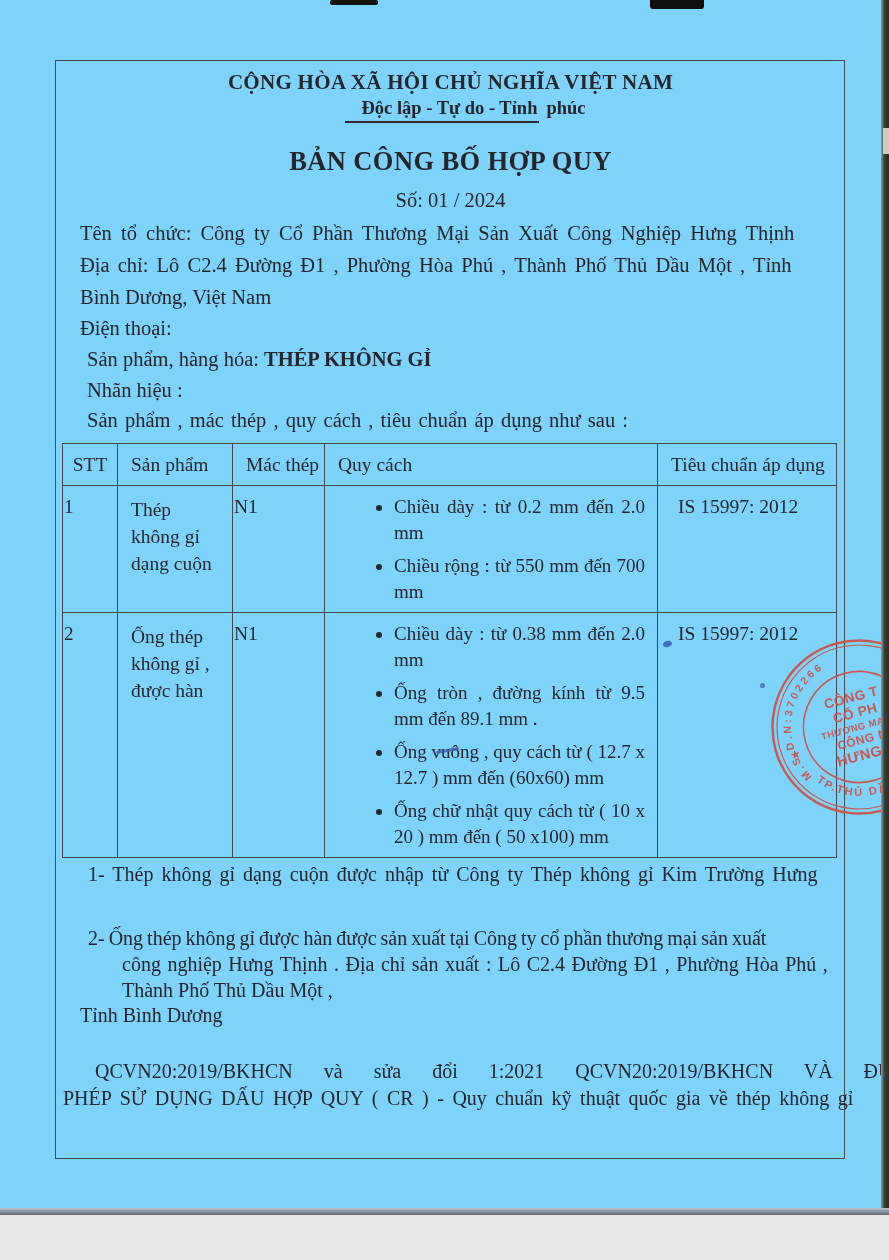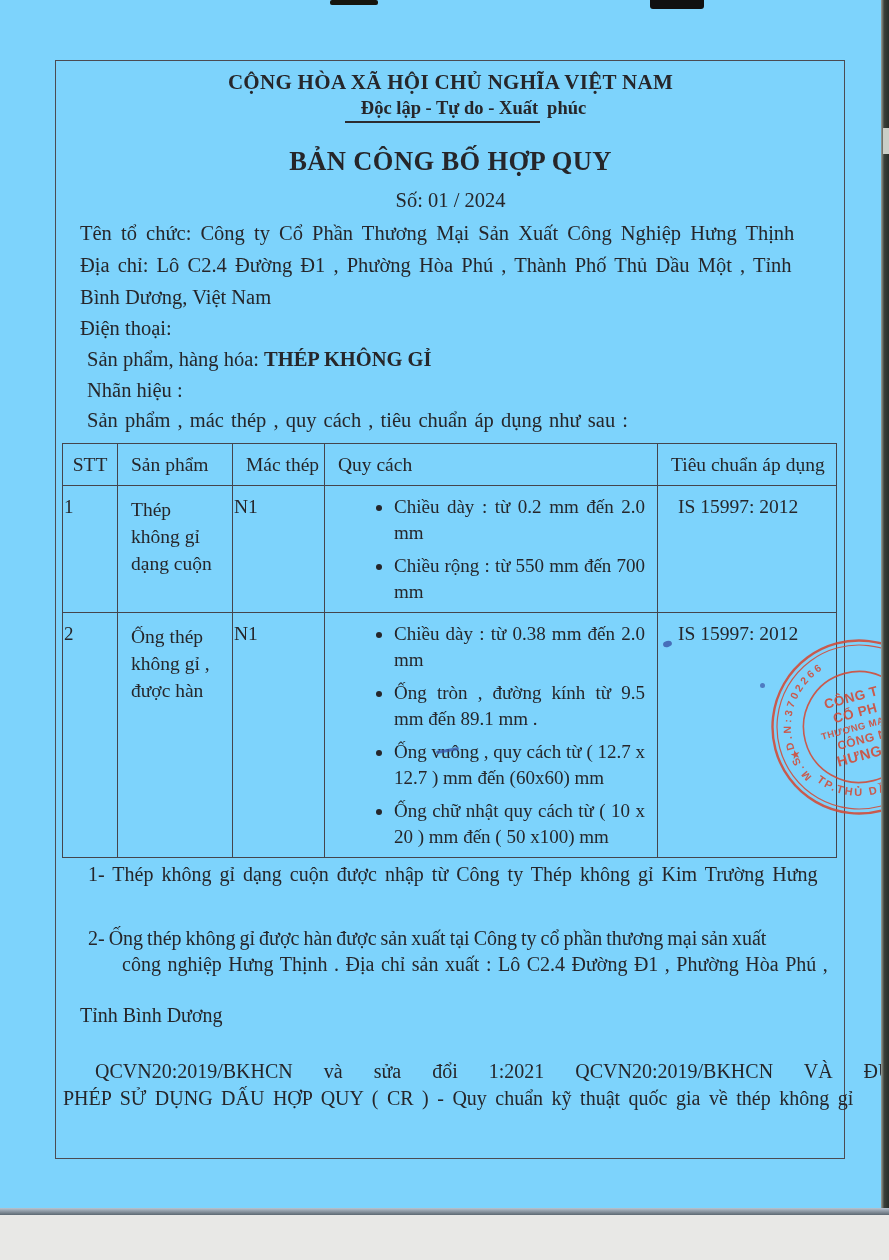--- a/index.html
+++ b/index.html
@@ -97,21 +97,21 @@
 </head>
 <body>
 
 <div class="page">
 
   <div class="frame"></div>
 
   <div class="abs center nat-title">CỘNG HÒA XÃ HỘI CHỦ NGHĨA VIỆT NAM</div>
 
   <div class="abs center motto">
-    <span class="motto-inner"><span class="motto-u">Độc lập - Tự do - Xuất</span><span class="motto-tail">phúc</span></span>
+    <span class="motto-inner"><span class="motto-u">Độc lập - Tự do - Tỉnh</span><span class="motto-tail">phúc</span></span>
   </div>
 
   <div class="abs center doc-title">BẢN CÔNG BỐ HỢP QUY</div>
 
   <div class="abs center doc-number">Số: 01 / 2024</div>
 
   <div class="abs bline" id="ln-org">Tên tổ chức: Công ty Cổ Phần Thương Mại Sản Xuất Công Nghiệp Hưng Thịnh</div>
   <div class="abs bline" id="ln-addr1">Địa chỉ: Lô C2.4 Đường Đ1 , Phường Hòa Phú , Thành Phố Thủ Dầu Một , Tỉnh</div>
   <div class="abs bline" id="ln-addr2">Bình Dương, Việt Nam</div>
   <div class="abs bline" id="ln-phone">Điện thoại:</div>
@@ -162,20 +162,21 @@
             </ul>
         </td>
         <td class="c-tc">IS 15997: 2012</td>
       </tr>
     </tbody>
   </table>
 
   <div class="abs note" id="n1l1">1-  Thép không gỉ dạng cuộn được nhập từ Công ty Thép không gỉ Kim Trường Hưng</div>
   <div class="abs note" id="n2l1">2-  Ống thép không gỉ được hàn được sản xuất tại Công ty cổ phần thương mại sản xuất</div>
   <div class="abs note" id="n2l2">công nghiệp Hưng Thịnh . Địa chỉ sản xuất : Lô C2.4 Đường Đ1 , Phường Hòa Phú ,</div>
+  <div class="abs note" id="n2l3">Thành Phố Thủ Dầu Một ,</div>
   <div class="abs note" id="prov">Tỉnh Bình Dương</div>
   <div class="abs note" id="std1">QCVN20:2019/BKHCN và sửa đổi 1:2021 QCVN20:2019/BKHCN VÀ ĐƯỢC</div>
   <div class="abs note" id="std2">PHÉP SỬ DỤNG DẤU HỢP QUY ( CR ) - Quy chuẩn kỹ thuật quốc gia về thép không gỉ</div>
 
   <div class="stamp-clip">
     <svg class="stamp" viewBox="0 0 180 180">
       <defs>
         <path id="arcTop" d="M 36.4 131.9 A 68 68 0 0 1 126.0 32.3"></path>
         <path id="arcBot" d="M 29.1 122.4 A 69 69 0 0 0 150.9 122.4"></path>
       </defs>

